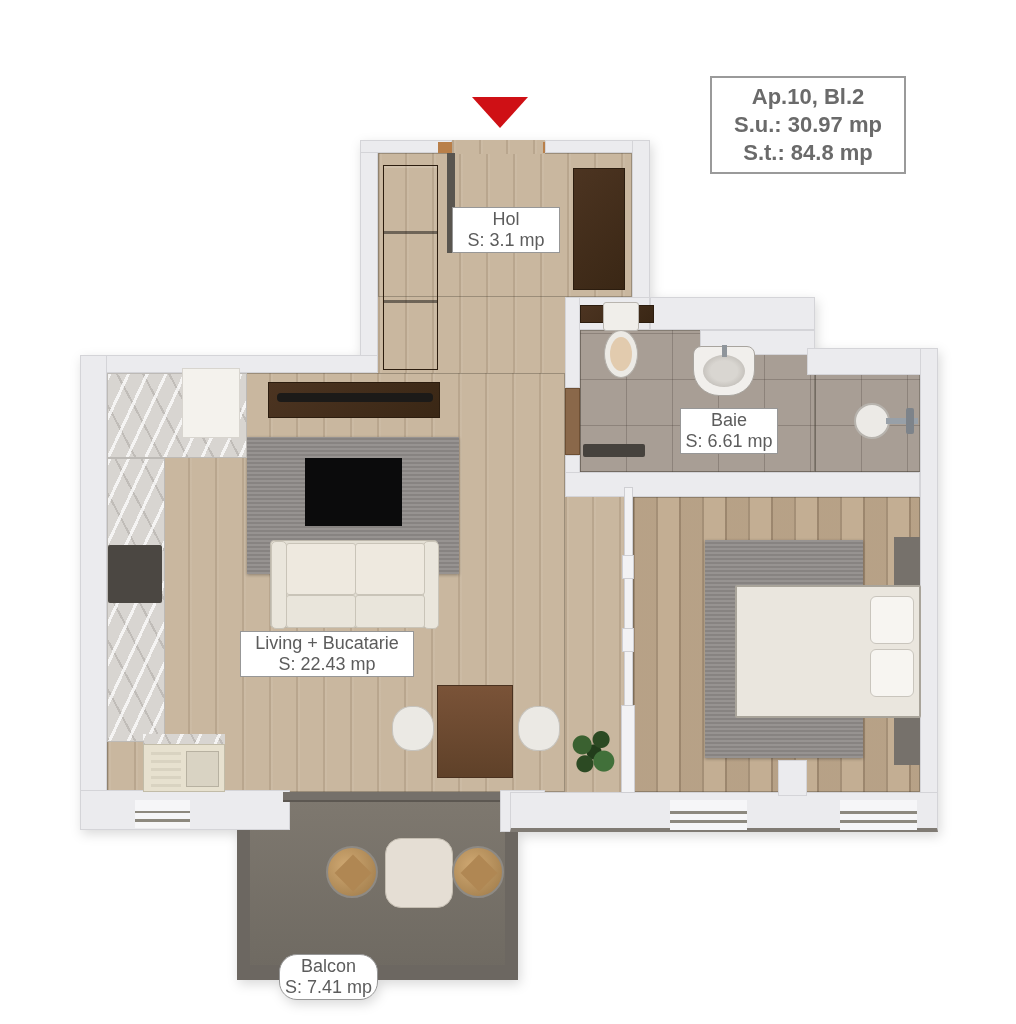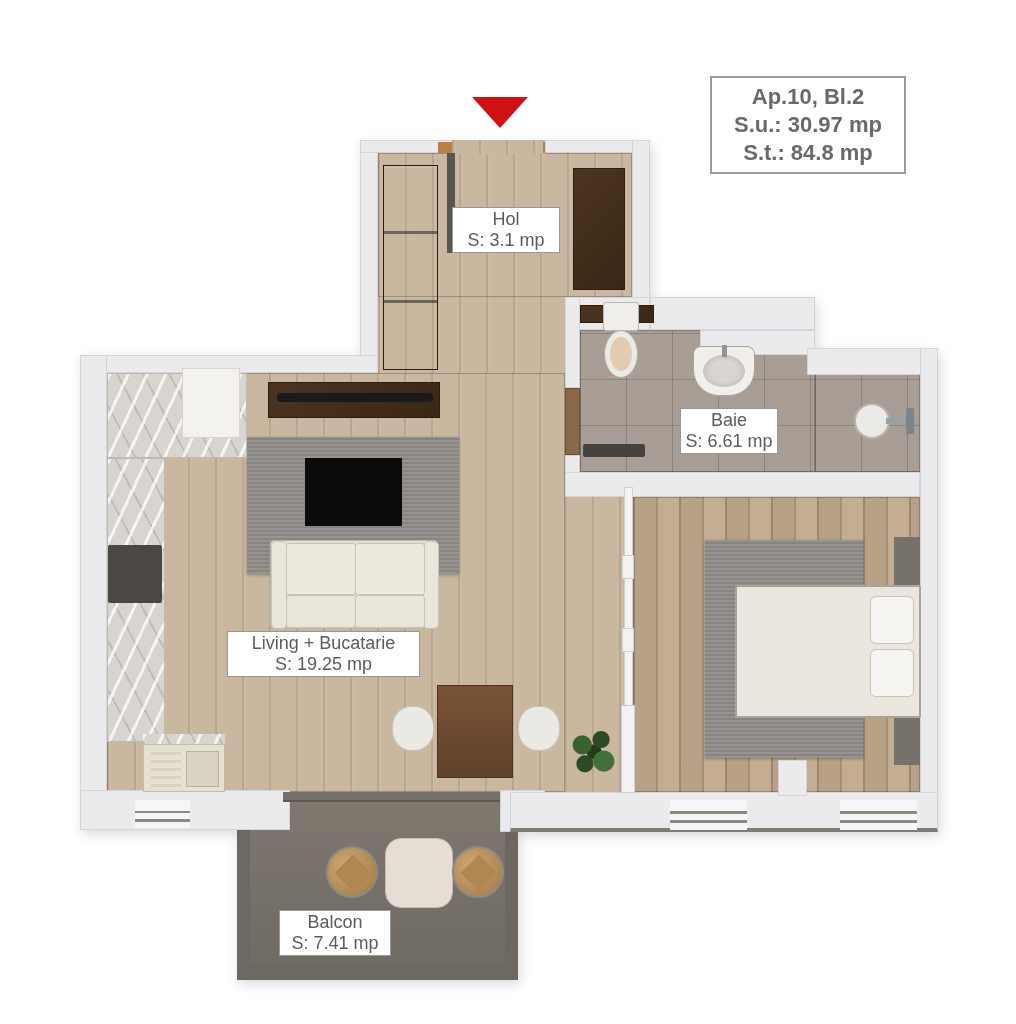--- a/index.html
+++ b/index.html
@@ -177,23 +177,23 @@
       </div>
 
     <div class="abs room-label" style="left:452px;top:207px;width:108px;">
       <div>Hol</div>
       <div>S: 3.1 mp</div>
     </div>
     <div class="abs room-label" style="left:680px;top:408px;width:98px;">
       <div>Baie</div>
       <div>S: 6.61 mp</div>
     </div>
-    <div class="abs room-label" style="left:227px;top:631px;width:193px;">
+    <div class="abs room-label" style="left:240px;top:631px;width:174px;">
       <div>Living + Bucatarie</div>
-      <div>S: 19.25 mp</div>
+      <div>S: 22.43 mp</div>
     </div>
-    <div class="abs room-label" style="left:279px;top:910px;width:112px;">
+    <div class="abs room-label" style="left:279px;top:954px;width:99px;border-radius:18px;">
       <div>Balcon</div>
       <div>S: 7.41 mp</div>
     </div>
 
   </div>
 </div>
 
 </body></html>

